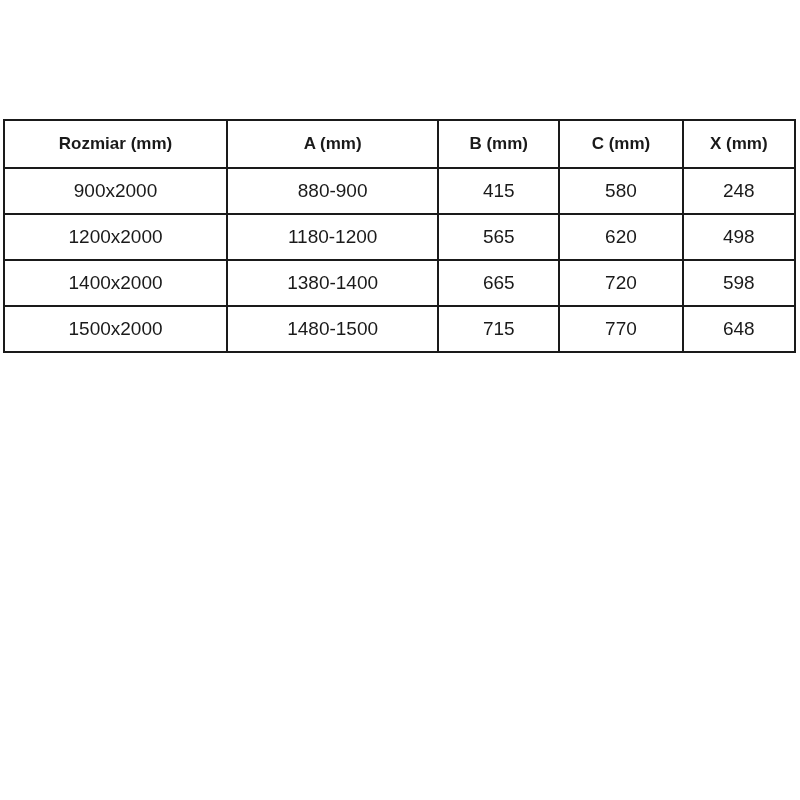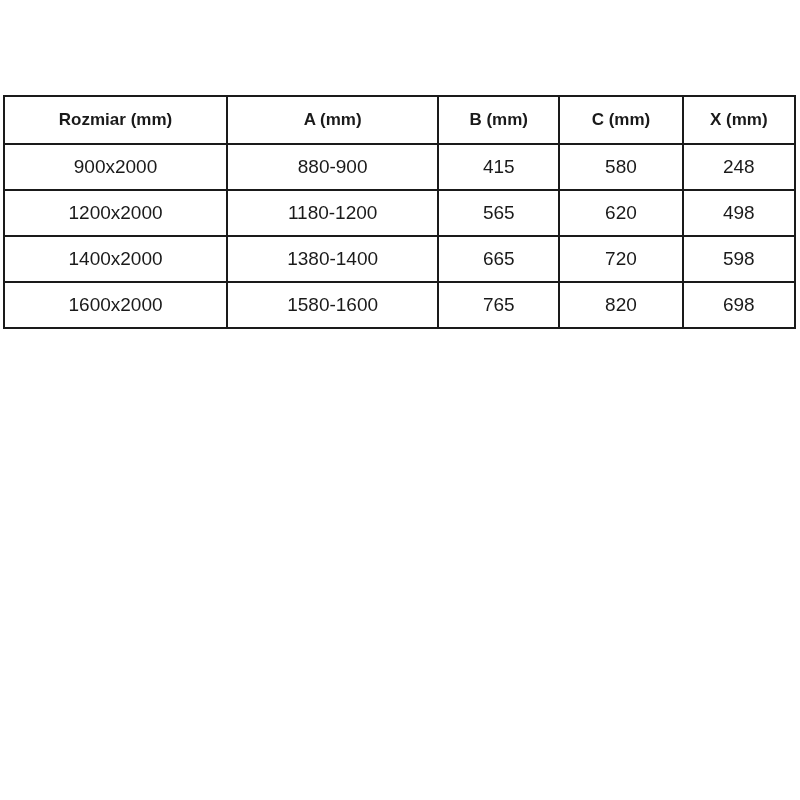--- a/index.html
+++ b/index.html
@@ -8,21 +8,21 @@
     background: #ffffff;
     width: 800px;
     height: 800px;
     font-family: "Liberation Sans", sans-serif;
     color: #1a1a1a;
   }
   .page {
     width: 800px;
     height: 800px;
     box-sizing: border-box;
-    padding-top: 95px;
+    padding-top: 119px;
   }
   table.spec-table {
     border-collapse: collapse;
     table-layout: fixed;
     width: 793px;
     margin-left: 3px;
   }
   table.spec-table th,
   table.spec-table td {
     border: 2px solid #1a1a1a;
@@ -85,21 +85,21 @@
           <td>498</td>
         </tr>
         <tr>
           <td>1400x2000</td>
           <td>1380-1400</td>
           <td>665</td>
           <td>720</td>
           <td>598</td>
         </tr>
         <tr>
-          <td>1600x2000</td>
-          <td>1580-1600</td>
-          <td>765</td>
-          <td>820</td>
-          <td>698</td>
+          <td>1500x2000</td>
+          <td>1480-1500</td>
+          <td>715</td>
+          <td>770</td>
+          <td>648</td>
         </tr>
       </tbody>
   </table>
 </div>
 
 </body></html>

